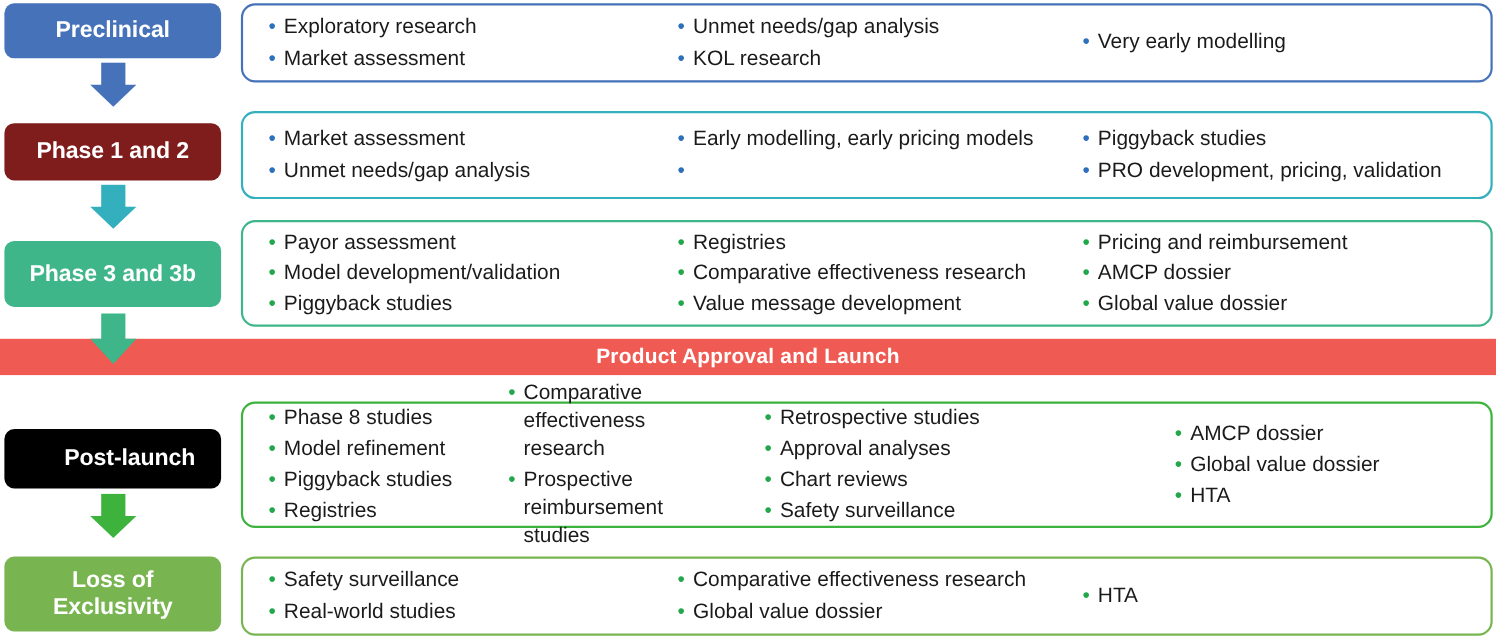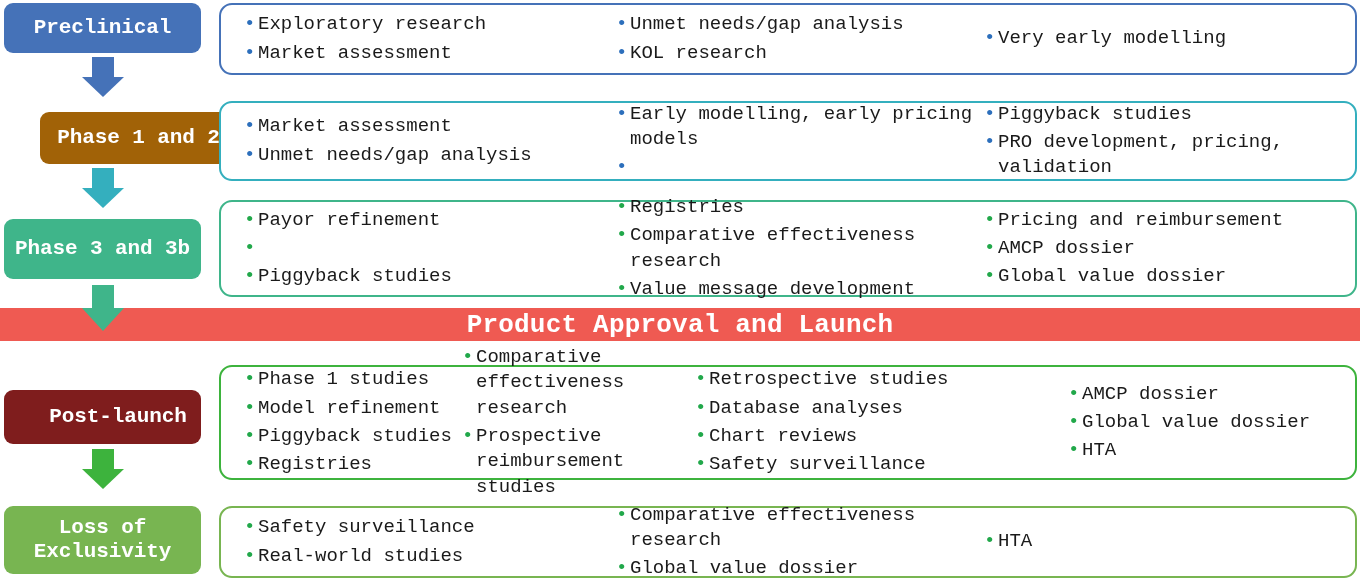--- a/index.html
+++ b/index.html
@@ -2,21 +2,21 @@
 <html><head>
 <meta charset="utf-8">
 <style>
   * { box-sizing: border-box; margin: 0; padding: 0; }
   html, body {
     width: 1360px; height: 580px;
     background: #ffffff;
     font-family: "Liberation Sans", sans-serif;
     overflow: hidden;
   }
-  #canvas { position: relative; width: 1360px; height: 444px; font-family: Liberation Mono, monospace; }
+  #canvas { position: relative; width: 1360px; height: 444px; }
 
   
   .stage-pill {
     position: absolute;
     display: flex;
     align-items: center;
     justify-content: center;
     text-align: center;
     color: #ffffff;
     font-weight: bold;
@@ -84,21 +84,21 @@
   #launch-banner {
     position: absolute;
     left: 0; width: 1360px;
     display: flex;
     align-items: center;
     justify-content: center;
   }
   #launch-banner .label {
     color: #ffffff;
     font-weight: bold;
-    font-size: 26px;
+    font-size: 19px;
     letter-spacing: 0.2px;
   }
 </style>
 </head>
 <body>
 
 <div id="canvas">
     <div class="stage-pill" style="left: 4px; top: 3px; width: 197px; height: 50px; background: rgb(69, 114, 184); border-top-left-radius: 9px;">
       <span style="white-space: pre-line;">Preclinical</span>
     </div>
@@ -112,21 +112,21 @@
         <div class="bullet-item"><span class="dot" style="color: rgb(44, 111, 188);">•</span><span class="txt">Market assessment</span></div>
       </div>
       <div class="col" style="position: absolute; left: 385px; width: 368px;">
         <div class="bullet-item"><span class="dot" style="color: rgb(44, 111, 188);">•</span><span class="txt">Unmet needs/gap analysis</span></div>
         <div class="bullet-item"><span class="dot" style="color: rgb(44, 111, 188);">•</span><span class="txt">KOL research</span></div>
       </div>
       <div class="col" style="position: absolute; left: 753px; width: 380px;">
         <div class="bullet-item"><span class="dot" style="color: rgb(44, 111, 188);">•</span><span class="txt">Very early modelling</span></div>
       </div>
     </div>
-    <div class="stage-pill" style="left: 4px; top: 112px; width: 197px; height: 52px; background: #a16207; margin-left: 36px;">
+    <div class="stage-pill" style="left: 4px; top: 112px; width: 197px; height: 52px; background: #7f1d1d;">
       <span style="white-space: pre-line;">Phase 1 and 2</span>
     </div>
     <div class="arrow" style="left: 4px; width: 197px; top: 168px; height: 40px;">
       <div class="shaft" style="height: 20.8px; background: rgb(52, 175, 190);"></div>
       <div class="head" style="border-top: 20px solid rgb(52, 175, 190);"></div>
     </div>
     <div class="content-box" style="left: 219px; top: 101px; width: 1138px; height: 80px; border-color: rgb(52, 175, 190);">
       <div class="col" style="position: absolute; left: 13px; width: 372px;">
         <div class="bullet-item"><span class="dot" style="color: rgb(44, 111, 188);">•</span><span class="txt">Market assessment</span></div>
         <div class="bullet-item"><span class="dot" style="color: rgb(44, 111, 188);">•</span><span class="txt">Unmet needs/gap analysis</span></div>
@@ -138,58 +138,58 @@
       <div class="col" style="position: absolute; left: 753px; width: 380px;">
         <div class="bullet-item"><span class="dot" style="color: rgb(44, 111, 188);">•</span><span class="txt">Piggyback studies</span></div>
         <div class="bullet-item"><span class="dot" style="color: rgb(44, 111, 188);">•</span><span class="txt">PRO development, pricing, validation</span></div>
       </div>
     </div>
     <div class="stage-pill" style="left: 4px; top: 219px; width: 197px; height: 60px; background: rgb(63, 181, 138);">
       <span style="white-space: pre-line;">Phase 3 and 3b</span>
     </div>
     <div class="content-box" style="left: 219px; top: 200px; width: 1138px; height: 97px; border-color: rgb(63, 181, 138);">
       <div class="col" style="position: absolute; left: 13px; width: 372px;">
-        <div class="bullet-item"><span class="dot" style="color: rgb(33, 168, 74);">•</span><span class="txt">Payor refinement</span></div>
-        <div class="bullet-item"><span class="dot" style="color: rgb(33, 168, 74);">•</span></div>
+        <div class="bullet-item"><span class="dot" style="color: rgb(33, 168, 74);">•</span><span class="txt">Payor assessment</span></div>
+        <div class="bullet-item"><span class="dot" style="color: rgb(33, 168, 74);">•</span><span class="txt">Model development/validation</span></div>
         <div class="bullet-item"><span class="dot" style="color: rgb(33, 168, 74);">•</span><span class="txt">Piggyback studies</span></div>
       </div>
       <div class="col" style="position: absolute; left: 385px; width: 368px;">
         <div class="bullet-item"><span class="dot" style="color: rgb(33, 168, 74);">•</span><span class="txt">Registries</span></div>
         <div class="bullet-item"><span class="dot" style="color: rgb(33, 168, 74);">•</span><span class="txt">Comparative effectiveness research</span></div>
         <div class="bullet-item"><span class="dot" style="color: rgb(33, 168, 74);">•</span><span class="txt">Value message development</span></div>
       </div>
       <div class="col" style="position: absolute; left: 753px; width: 380px;">
         <div class="bullet-item"><span class="dot" style="color: rgb(33, 168, 74);">•</span><span class="txt">Pricing and reimbursement</span></div>
         <div class="bullet-item"><span class="dot" style="color: rgb(33, 168, 74);">•</span><span class="txt">AMCP dossier</span></div>
         <div class="bullet-item"><span class="dot" style="color: rgb(33, 168, 74);">•</span><span class="txt">Global value dossier</span></div>
       </div>
     </div>
-    <div class="stage-pill" style="left: 4px; top: 390px; width: 197px; height: 54px; background: #7f1d1d; padding-left: 31px;">
+    <div class="stage-pill" style="left: 4px; top: 390px; width: 197px; height: 54px; background: #000000; padding-left: 31px;">
       <span style="white-space: pre-line;">Post-launch</span>
     </div>
     <div class="arrow" style="left: 4px; width: 197px; top: 449px; height: 40px;">
       <div class="shaft" style="height: 20.8px; background: rgb(61, 179, 61);"></div>
       <div class="head" style="border-top: 20px solid rgb(61, 179, 61);"></div>
     </div>
     <div class="content-box" style="left: 219px; top: 365px; width: 1138px; height: 115px; border-color: rgb(61, 179, 61);">
       <div class="col" style="position: absolute; left: 13px; width: 218px;">
-        <div class="bullet-item"><span class="dot" style="color: rgb(33, 168, 74);">•</span><span class="txt">Phase 1 studies</span></div>
+        <div class="bullet-item"><span class="dot" style="color: rgb(33, 168, 74);">•</span><span class="txt">Phase 8 studies</span></div>
         <div class="bullet-item"><span class="dot" style="color: rgb(33, 168, 74);">•</span><span class="txt">Model refinement</span></div>
         <div class="bullet-item"><span class="dot" style="color: rgb(33, 168, 74);">•</span><span class="txt">Piggyback studies</span></div>
         <div class="bullet-item"><span class="dot" style="color: rgb(33, 168, 74);">•</span><span class="txt">Registries</span></div>
       </div>
       <div class="col" style="position: absolute; left: 231px; width: 233px;">
         <div class="bullet-item"><span class="dot" style="color: rgb(33, 168, 74);">•</span><span class="txt">Comparative effectiveness
 research</span></div>
         <div class="bullet-item"><span class="dot" style="color: rgb(33, 168, 74);">•</span><span class="txt">Prospective reimbursement
 studies</span></div>
       </div>
       <div class="col" style="position: absolute; left: 464px; width: 373px;">
         <div class="bullet-item"><span class="dot" style="color: rgb(33, 168, 74);">•</span><span class="txt">Retrospective studies</span></div>
-        <div class="bullet-item"><span class="dot" style="color: rgb(33, 168, 74);">•</span><span class="txt">Database analyses</span></div>
+        <div class="bullet-item"><span class="dot" style="color: rgb(33, 168, 74);">•</span><span class="txt">Approval analyses</span></div>
         <div class="bullet-item"><span class="dot" style="color: rgb(33, 168, 74);">•</span><span class="txt">Chart reviews</span></div>
         <div class="bullet-item"><span class="dot" style="color: rgb(33, 168, 74);">•</span><span class="txt">Safety surveillance</span></div>
       </div>
       <div class="col" style="position: absolute; left: 837px; width: 290px;">
         <div class="bullet-item"><span class="dot" style="color: rgb(33, 168, 74);">•</span><span class="txt">AMCP dossier</span></div>
         <div class="bullet-item"><span class="dot" style="color: rgb(33, 168, 74);">•</span><span class="txt">Global value dossier</span></div>
         <div class="bullet-item"><span class="dot" style="color: rgb(33, 168, 74);">•</span><span class="txt">HTA</span></div>
       </div>
     </div>
     <div class="stage-pill" style="left: 4px; top: 506px; width: 197px; height: 68px; background: rgb(120, 181, 81);">

